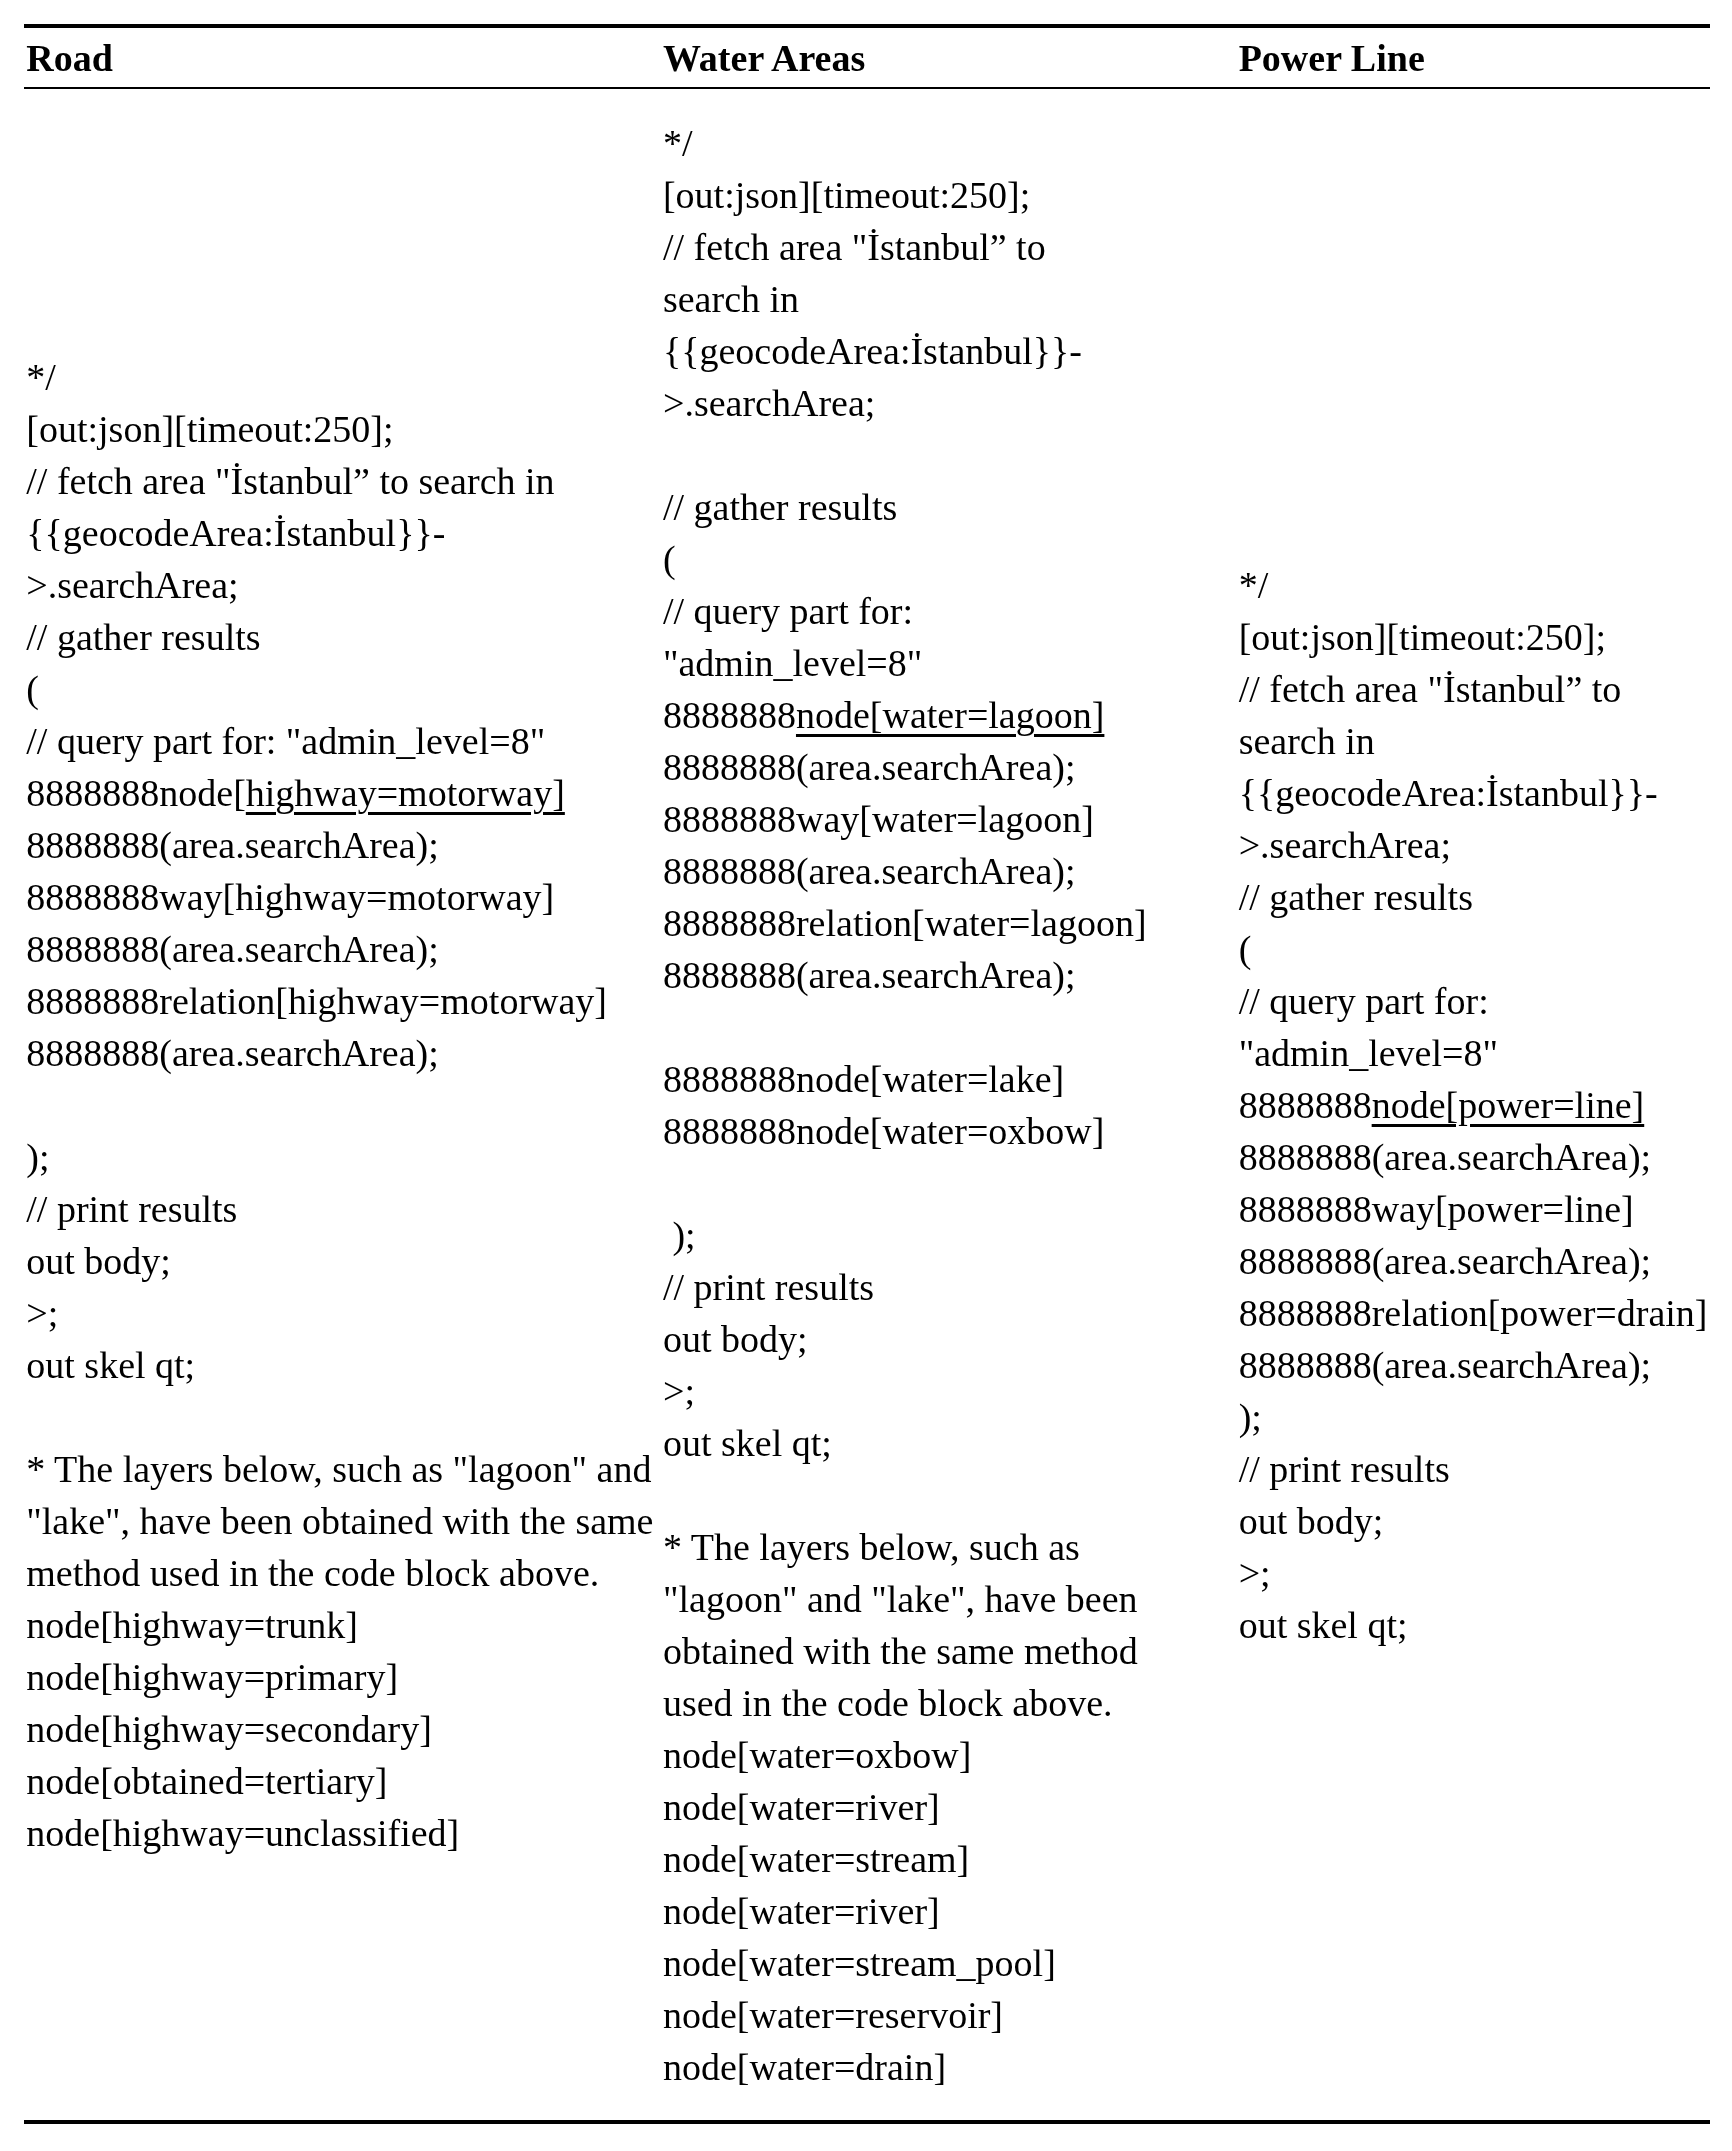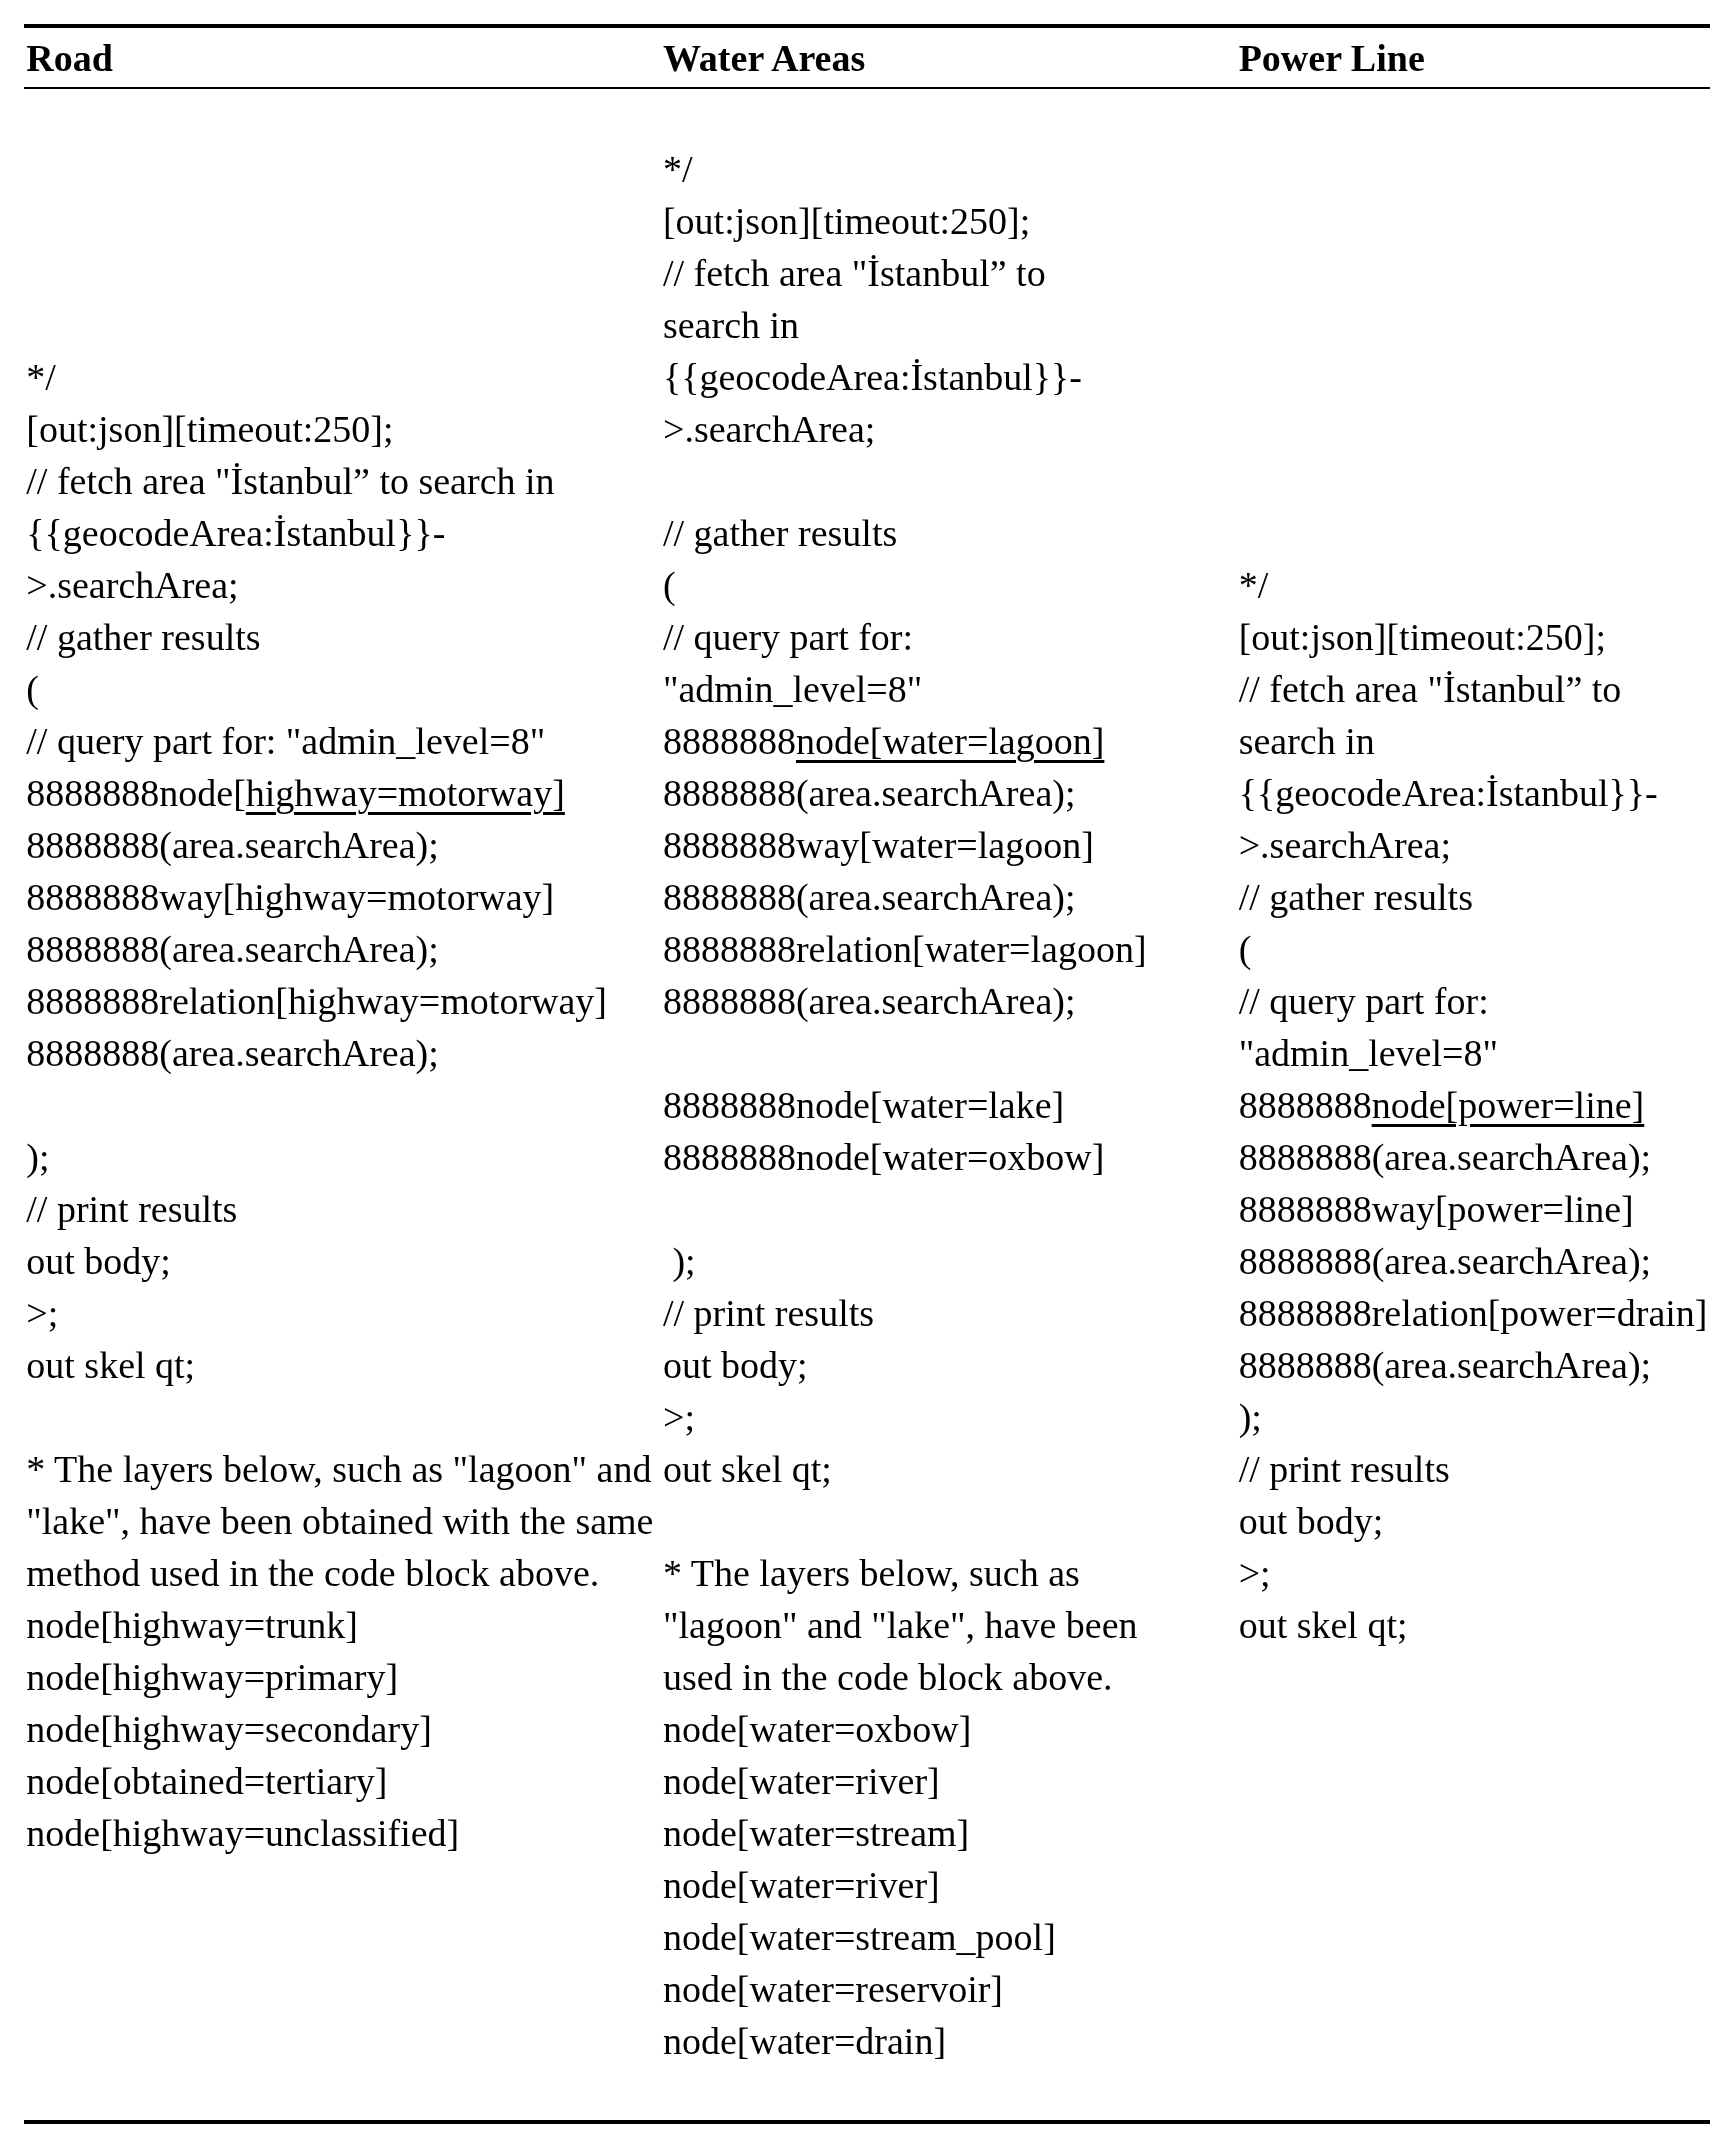--- a/index.html
+++ b/index.html
@@ -133,20 +133,21 @@
           <div class="line">&nbsp;</div>
           <div class="line"> );</div>
           <div class="line">// print results</div>
           <div class="line">out body;</div>
           <div class="line">&gt;;</div>
           <div class="line">out skel qt;</div>
         </div>
       <div class="note">
           <div class="line">* The layers below, such as</div>
           <div class="line">"lagoon" and "lake", have been</div>
+          <div class="line">obtained with the same method</div>
           <div class="line">used in the code block above.</div>
           <div class="line">node[water=oxbow]</div>
           <div class="line">node[water=river]</div>
           <div class="line">node[water=stream]</div>
           <div class="line">node[water=river]</div>
           <div class="line">node[water=stream_pool]</div>
           <div class="line">node[water=reservoir]</div>
           <div class="line">node[water=drain]</div>
         </div>
     </div>

